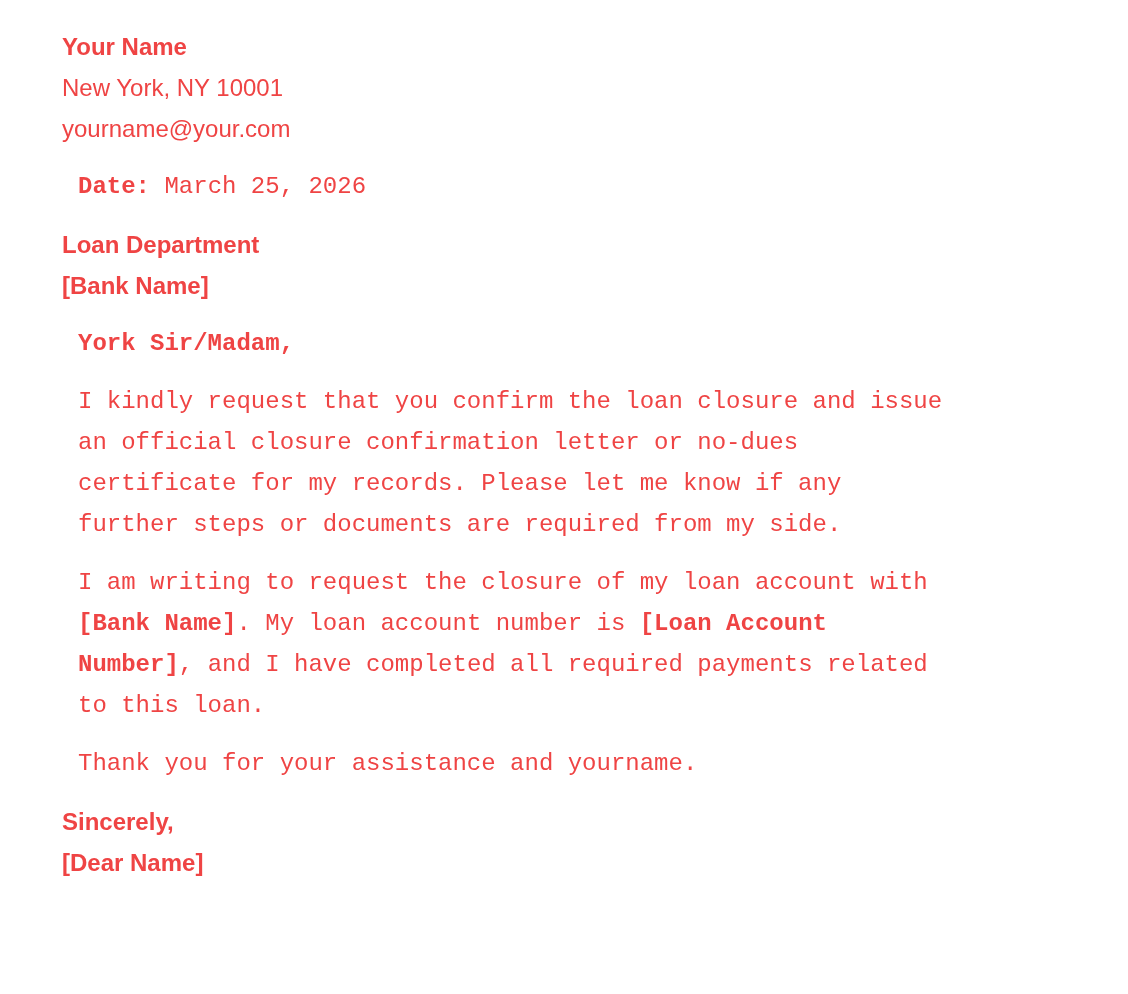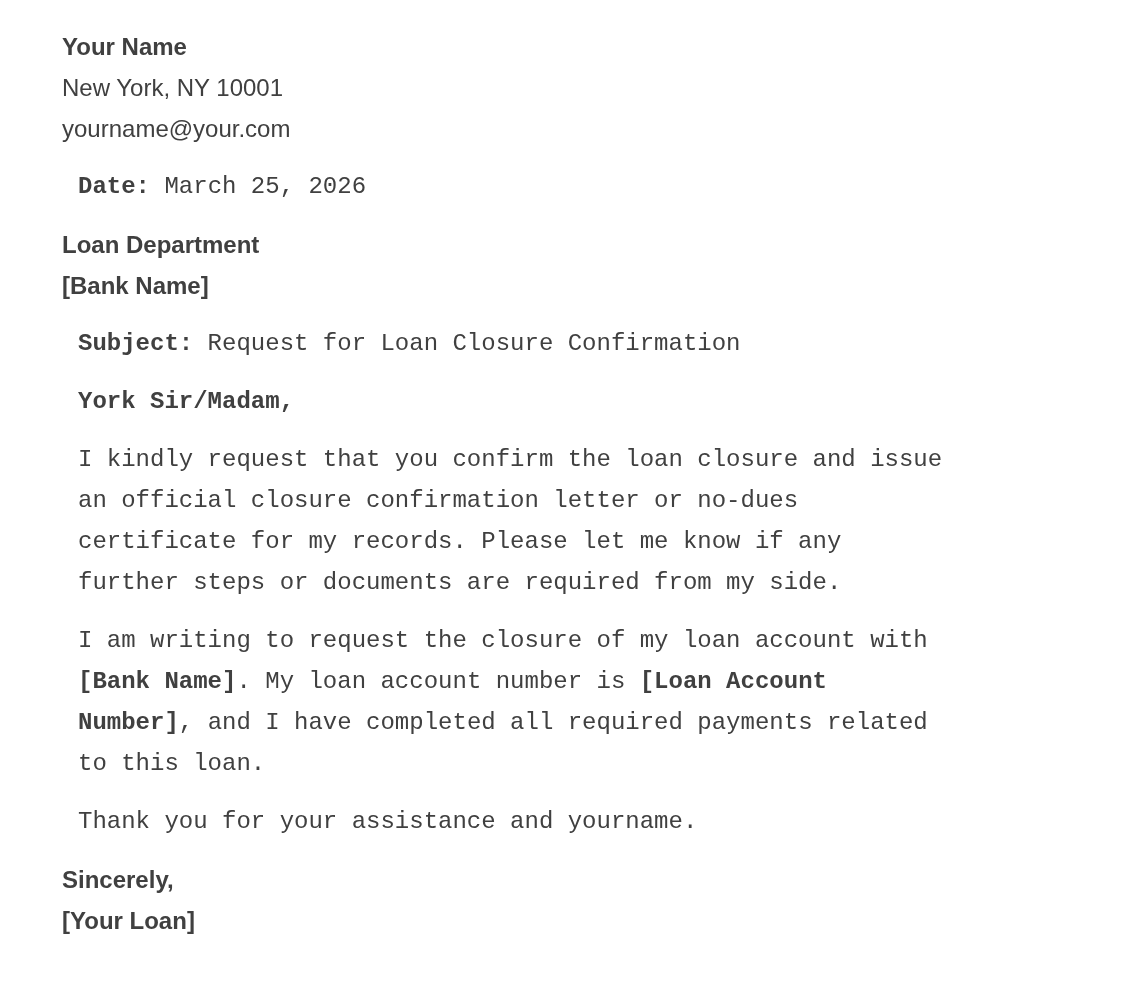--- a/index.html
+++ b/index.html
@@ -9,21 +9,21 @@
   }
   .page {
     width: 1012px;
     height: 994px;
     background: #ffffff;
     box-sizing: border-box;
     padding: 26px 60px 0 62px;
     font-family: "Liberation Sans", "DejaVu Sans", sans-serif;
     font-size: 24px;
     line-height: 41px;
-    color: #404040;
+    color: #ef4444;
     overflow: hidden;
   }
   .block {
     margin: 0 0 17px 0;
     max-width: 982px;
   }
   .line { display: block; }
   .b { font-weight: 700; }
   p { margin: 0 0 17px 16px; max-width: 982px; font-family: Liberation Mono, monospace; }
 </style>
@@ -38,28 +38,27 @@
     <span class="line">yourname@your.com</span>
   </div>
 
   <p><span class="b">Date:</span><span> March 25, 2026</span></p>
 
   <div class="block">
     <span class="line b">Loan Department</span>
     <span class="line b">[Bank Name]</span>
   </div>
 
-  <p><span class="b">Subject:</span><span> Request for Loan Closure Confirmation</span></p>
 
   <p class="b">York Sir/Madam,</p>
 
   <p>I kindly request that you confirm the loan closure and issue an official closure confirmation letter or no-dues certificate for my records. Please let me know if any further steps or documents are required from my side.</p>
 
   <p><span>I am writing to request the closure of my loan account with </span><span class="b">[Bank Name]</span><span>. My loan account number is </span><span class="b">[Loan Account Number]</span><span>, and I have completed all required payments related to this loan.</span></p>
 
   <p>Thank you for your assistance and yourname.</p>
 
   <div class="block">
     <span class="line b">Sincerely,</span>
-    <span class="line b">[Your Loan]</span>
+    <span class="line b">[Dear Name]</span>
   </div>
 
 </div>
 
 </body></html>

